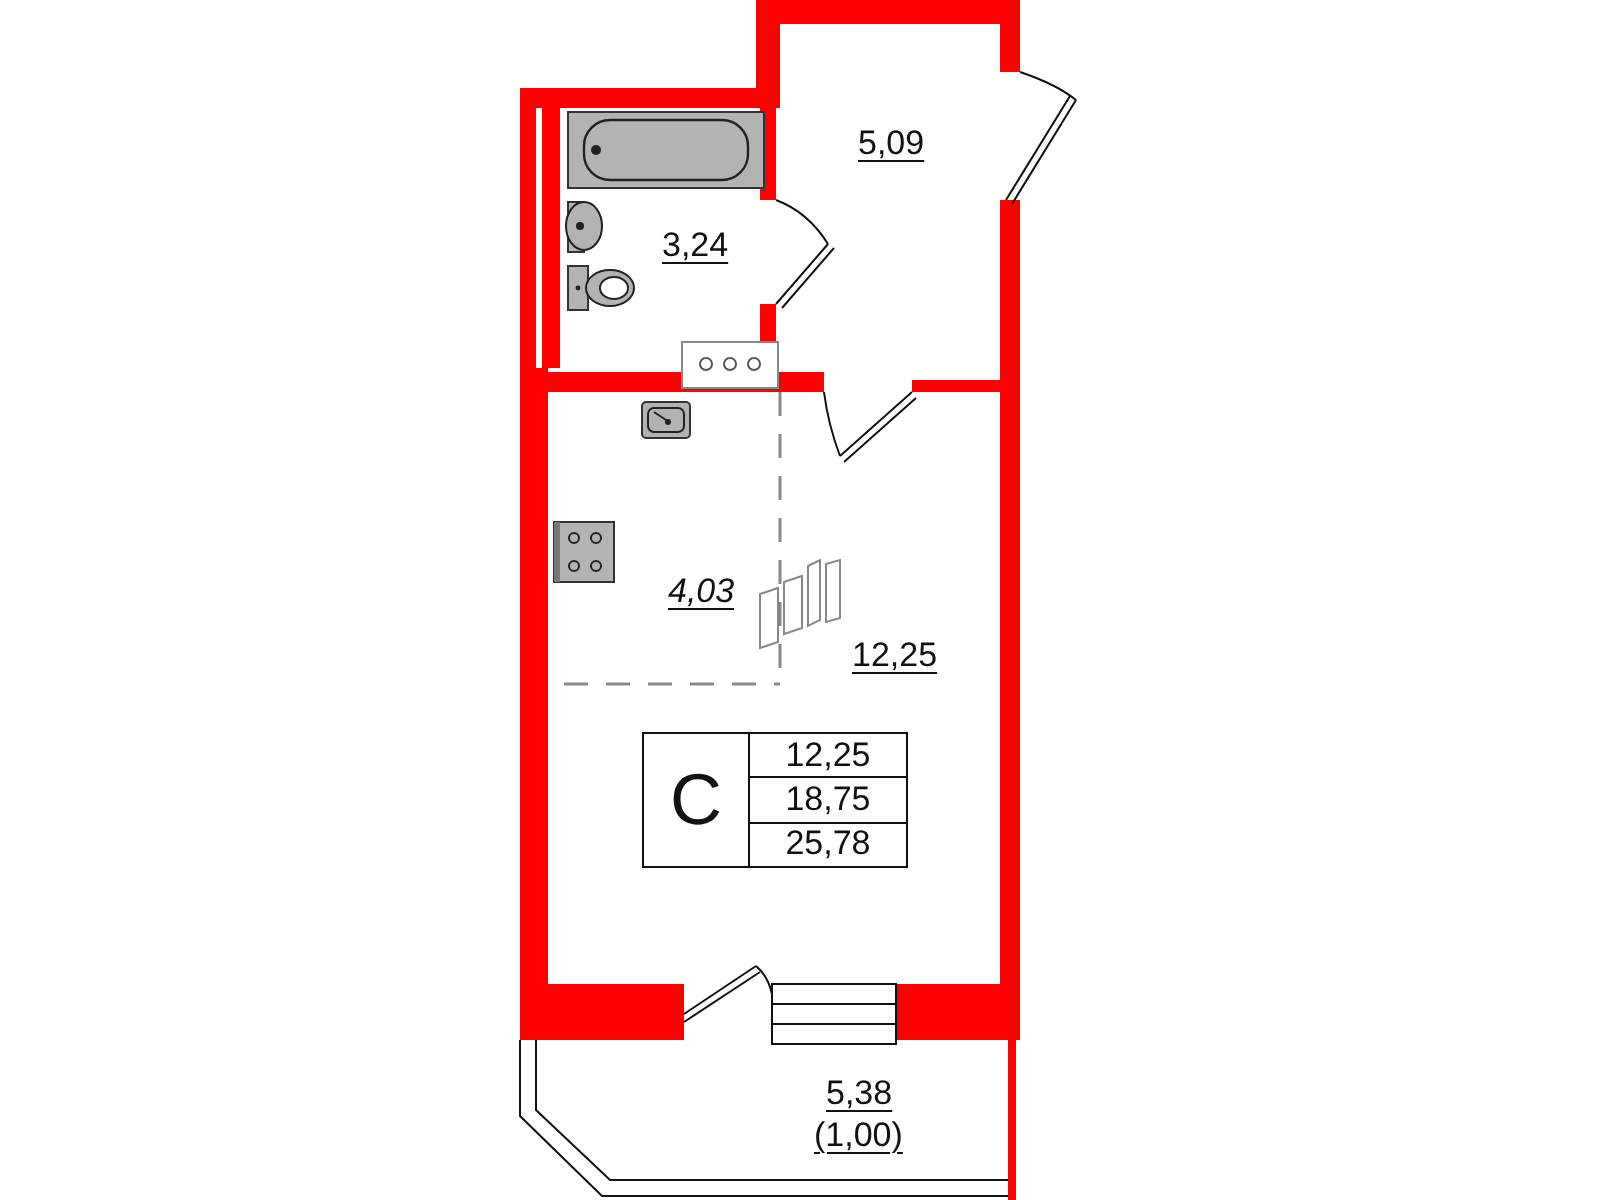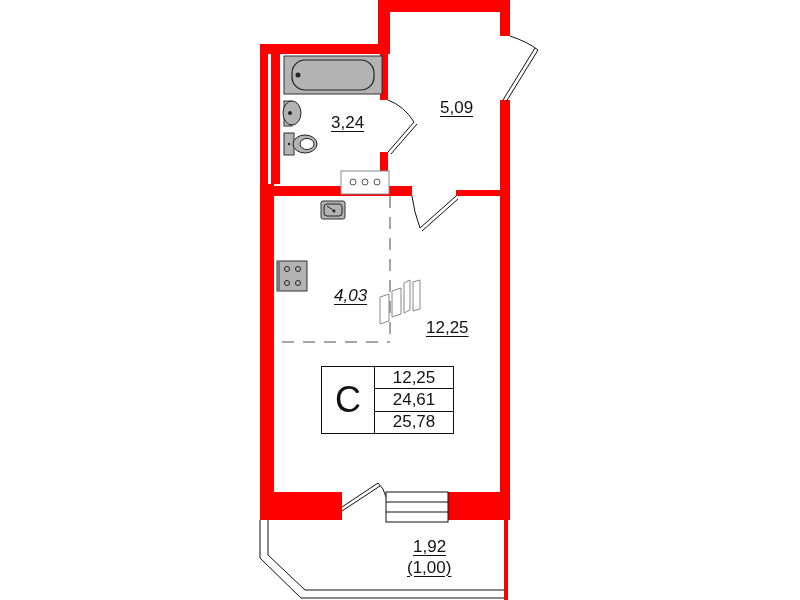--- a/index.html
+++ b/index.html
@@ -131,26 +131,26 @@
     <line x1="386" y1="512" x2="448" y2="512"></line>
   </g>
 
   <g fill="none" stroke="#111" stroke-width="1">
     <polyline points="260,520 260,558 301,598 504,598"></polyline>
     <polyline points="268,520 268,555 305,590 504,590"></polyline>
   </g>
 </svg>
 
 <div class="label" style="left:331px;top:113px;text-align:right;">3,24</div>
-<div class="label" style="left:440px;top:62px;margin-top:36px;">5,09</div>
+<div class="label" style="left:429px;top:62px;">5,09</div>
 <div class="label" style="left:334px;top:286px;font-style:italic;">4,03</div>
 <div class="label" style="left:426px;top:318px;">12,25</div>
-<div class="label" style="left:413px;top:537px;">1,92</div>
+<div class="label" style="left:413px;top:537px;">5,38</div>
 <div class="label" style="left:407px;top:558px;">(1,00)</div>
 
 <div class="legend">
   <div class="type">С</div>
   <div class="vals">
     <div>12,25</div>
-    <div>24,61</div>
+    <div>18,75</div>
     <div>25,78</div>
   </div>
 </div>
 
 </body></html>

